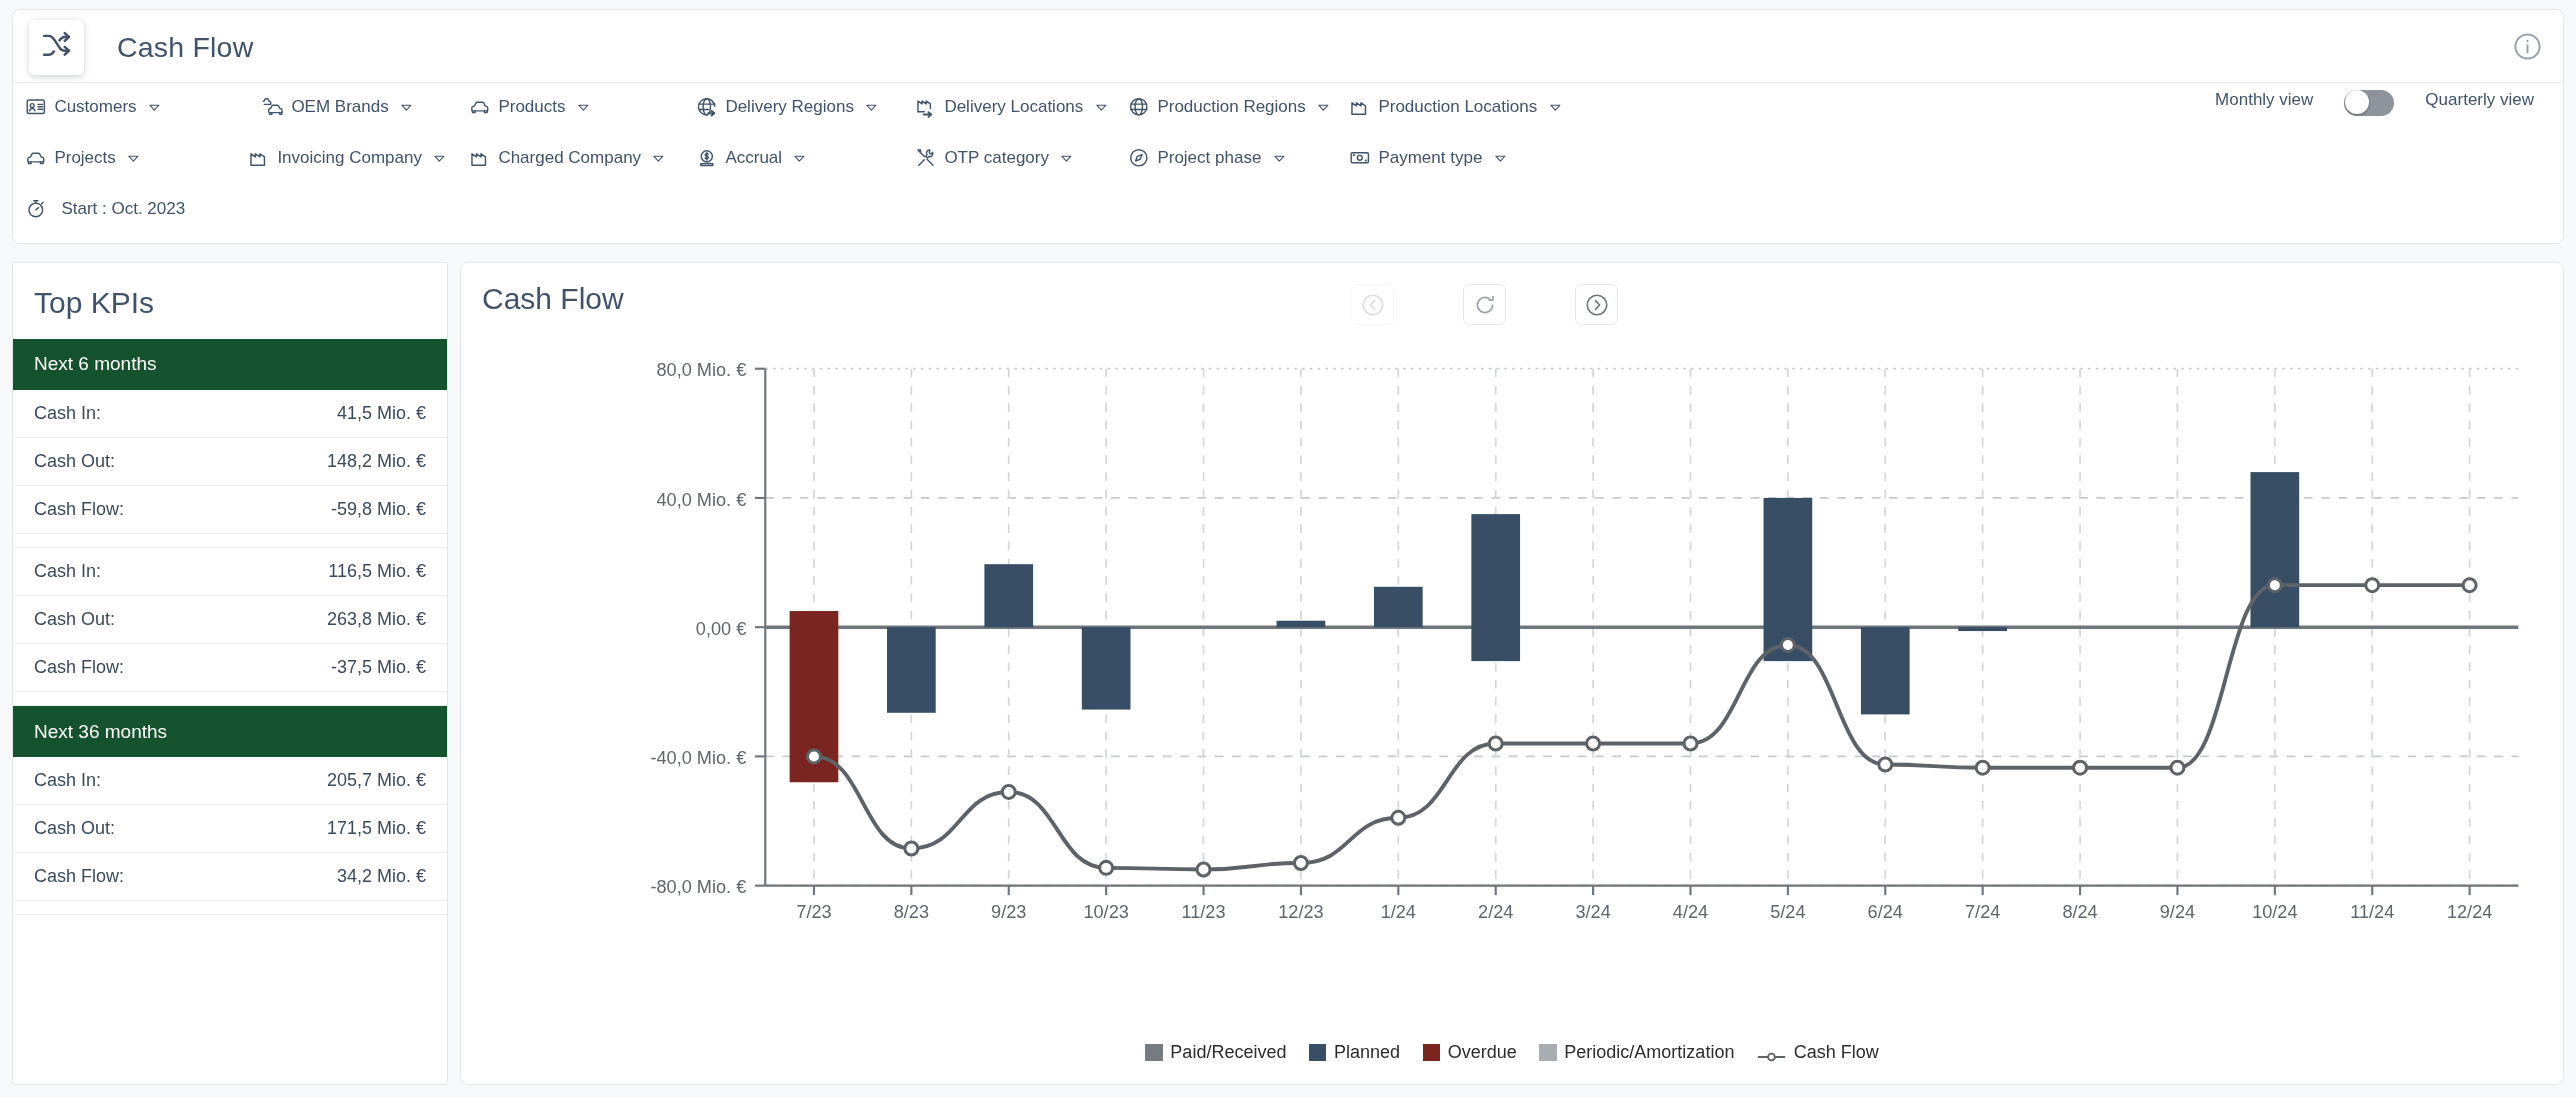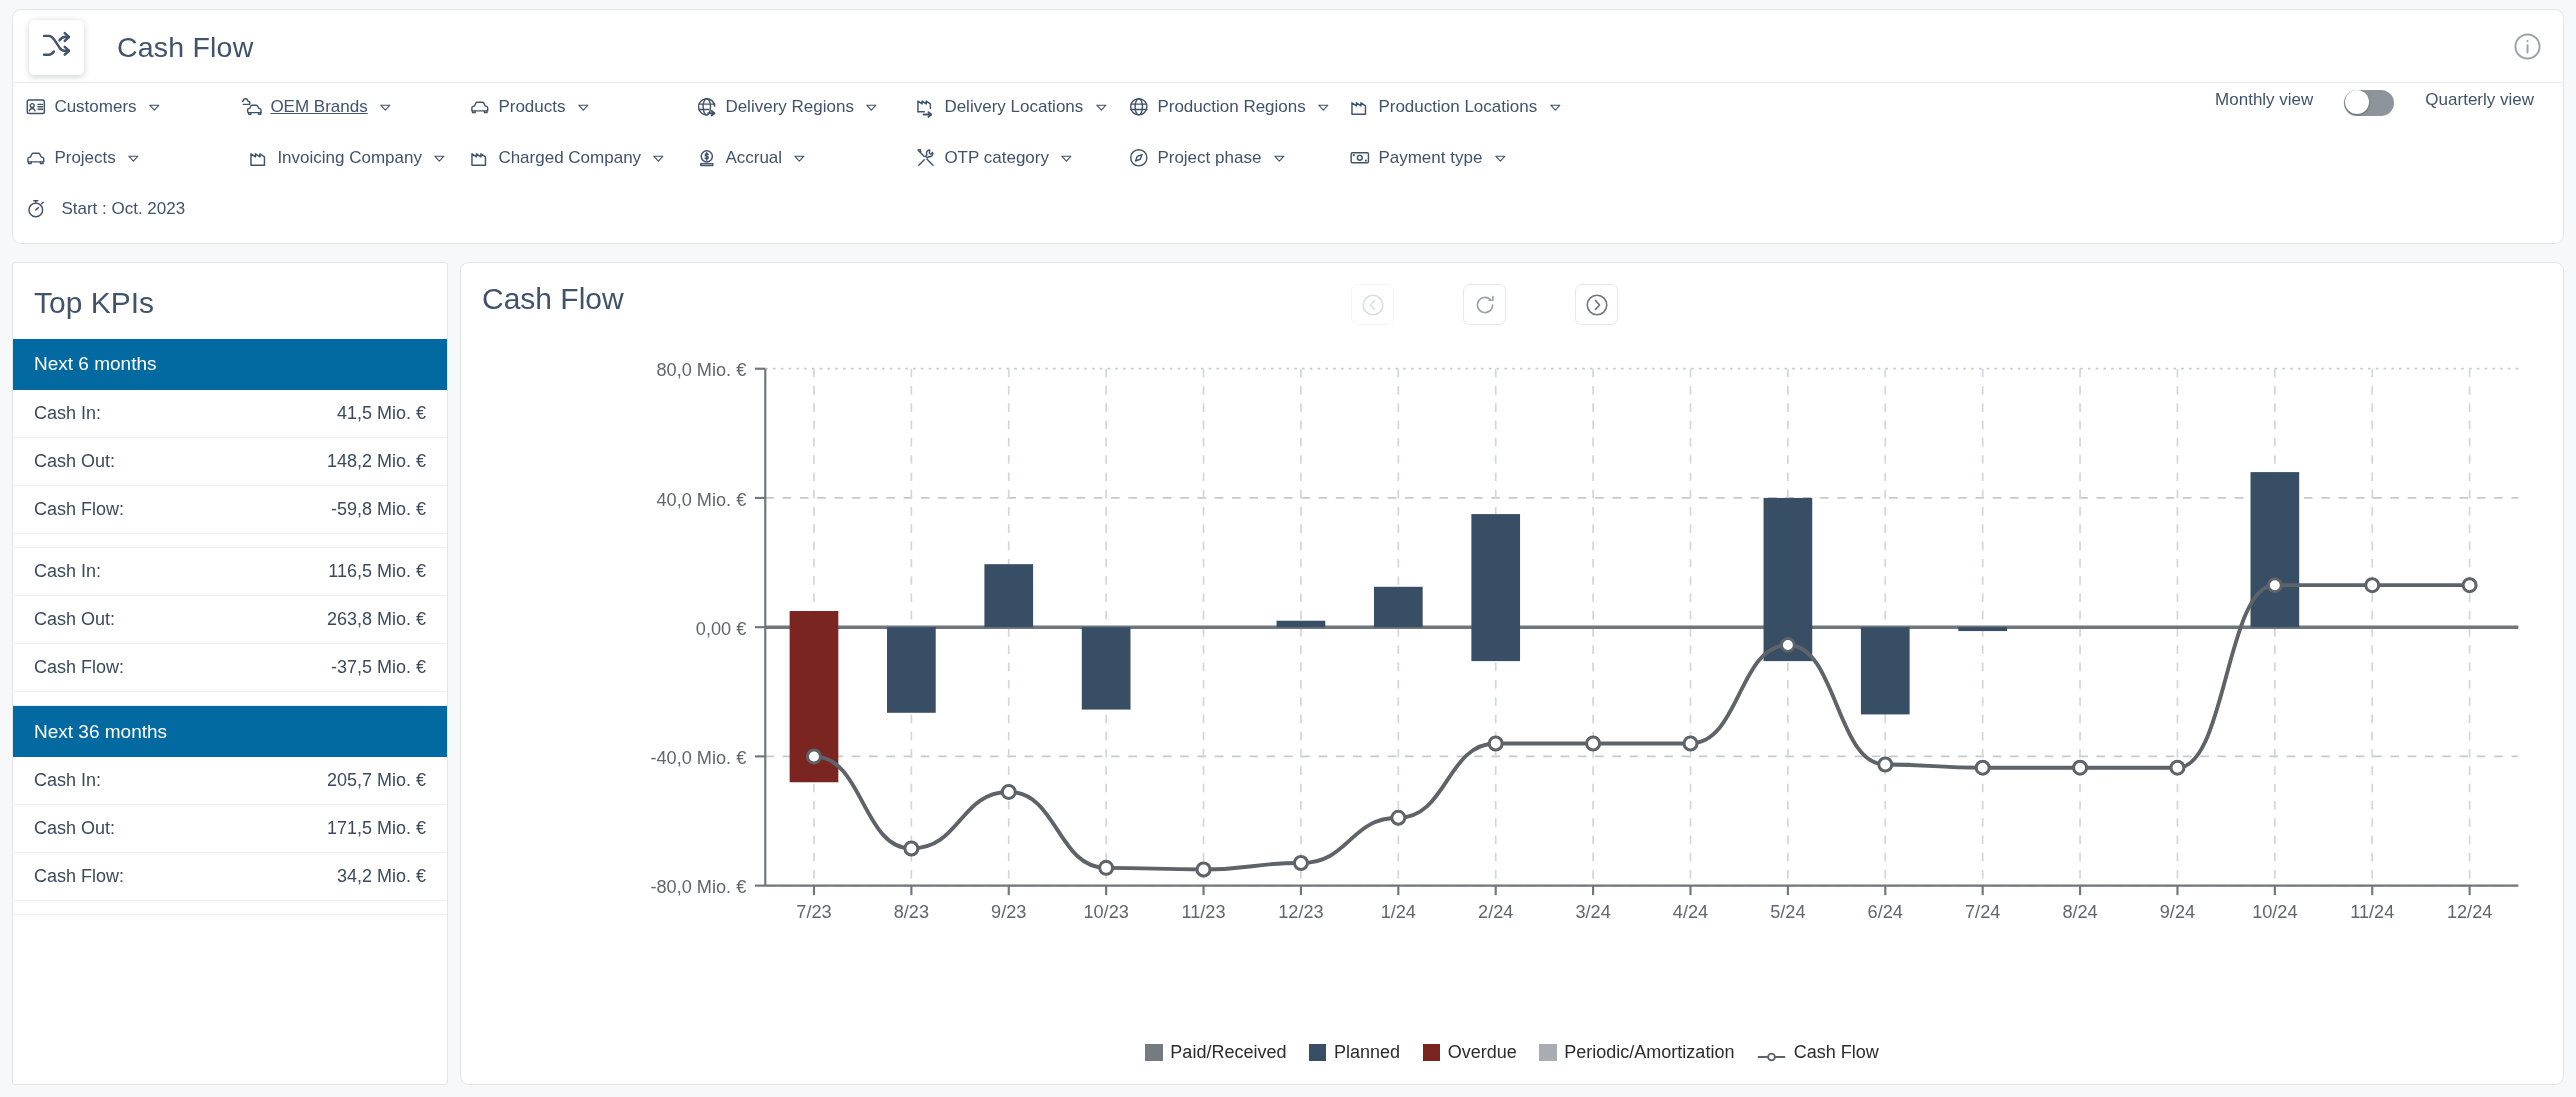--- a/index.html
+++ b/index.html
@@ -82,21 +82,21 @@
     background: #ffffff;
     border: 0.9px solid #e3e6e9;
     border-radius: 3px;
     overflow: hidden;
   }
   .kpi-title {
     font-size: 30px; font-weight: 400; color: #41536a;
     padding: 22.5px 0 19px 21px;
   }
   .kpi-band {
-    background: #0369a1; color: #ffffff;
+    background: #14532d; color: #ffffff;
     font-size: 19px; padding: 14.7px 0 14.7px 21px;
   }
   .kpi-row {
     display: flex; align-items: center;
     border-bottom: 0.9px solid #eef0f2;
     height: 48px; padding: 0 21px;
     font-size: 18px; color: #3a4a5c;
   }
   .kpi-row .k { flex: 1; text-align: left; }
   .kpi-row .v { text-align: right; }
@@ -177,21 +177,21 @@
                 <path d="M4.8 16.4c.5-1.7 1.8-2.5 3.2-2.5s2.7.8 3.2 2.5"></path>
                 <line x1="14.5" y1="9.3" x2="19.5" y2="9.3"></line>
               <line x1="14.5" y1="12" x2="19.5" y2="12"></line>
                 <line x1="14.5" y1="14.7" x2="19.5" y2="14.7"></line>
             </svg></span>
           <span style="">Customers</span>
           <span class="fcaret"><svg viewBox="0 0 24 24" fill="none" stroke="#41536a" stroke-width="1.7" stroke-linejoin="round">
               <polygon points="4.5,8.5 19.5,8.5 12,16.5"></polygon>
             </svg></span>
         </div>
-        <div class="fitem" style="left: 228px; text-decoration: underline;">
+        <div class="fitem" style="left: 249px;">
           <span class="ficon"><svg viewBox="0 0 24 24" fill="none" stroke="#41536a" stroke-width="1.6" stroke-linecap="round" stroke-linejoin="round">
               <path d="M2.5 9.3h7.2v-2c0-.6-.4-1.1-.9-1.3l-1-.3-1-2c-.2-.4-.6-.7-1.1-.7H4.4c-.5 0-.9.3-1.1.7l-1 2-.7.2"></path>
                 <path d="M8.5 18.5v1.9h2.5v-1.9"></path>
               <path d="M19.6 18.5v1.9H22v-1.9"></path>
                 <path d="M7.8 18.5h14.4v-2.9c0-.7-.5-1.3-1.1-1.5l-1.3-.3-1.4-2.7c-.3-.5-.8-.9-1.4-.9h-4.6c-.6 0-1.1.3-1.4.9l-1.4 2.7-1.3.3c-.7.2-1.1.8-1.1 1.5z"></path>
             </svg></span>
           <span style="">OEM Brands</span>
           <span class="fcaret"><svg viewBox="0 0 24 24" fill="none" stroke="#41536a" stroke-width="1.7" stroke-linejoin="round">
               <polygon points="4.5,8.5 19.5,8.5 12,16.5"></polygon>
             </svg></span>

